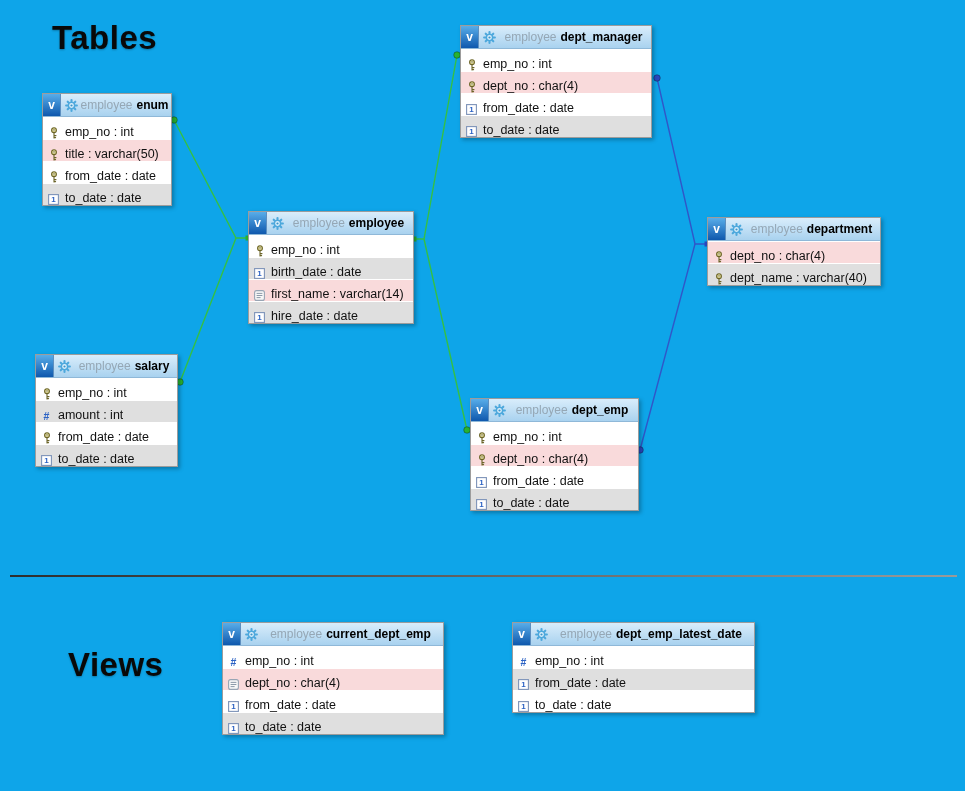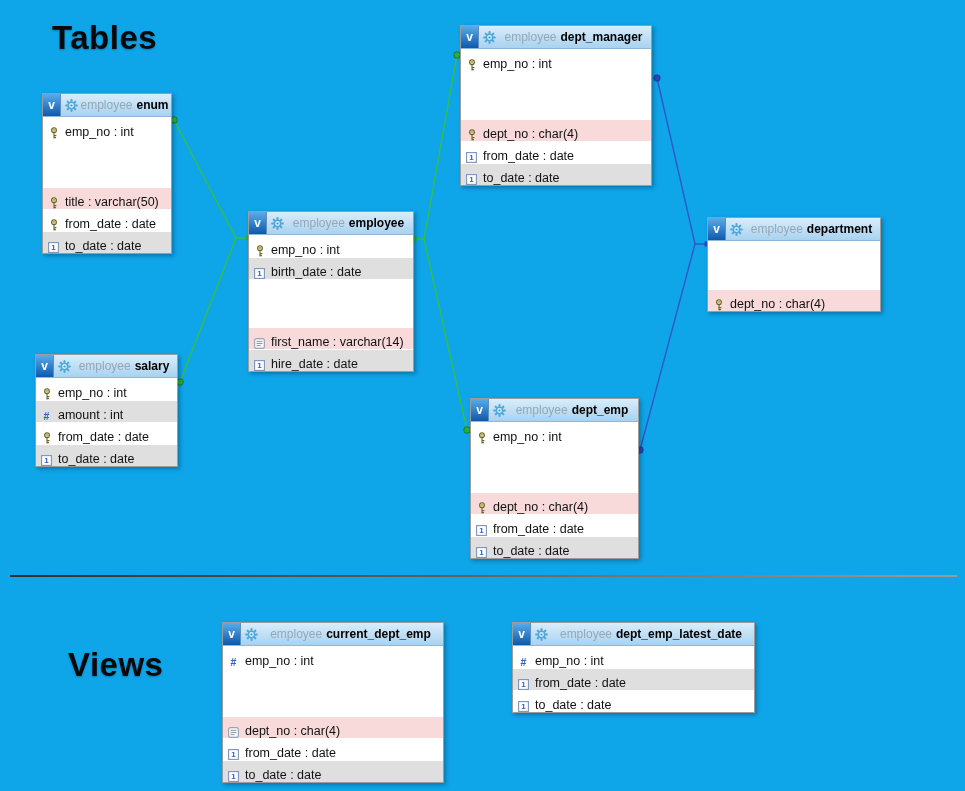--- a/index.html
+++ b/index.html
@@ -26,21 +26,21 @@
   .gear{flex:0 0 13px;height:13px;margin-left:4px;display:flex;align-items:center;justify-content:center;}
   .header-text{flex:1;display:flex;justify-content:center;align-items:center;gap:4px;padding:0 3px;overflow:hidden;}
   .schema{color:#95a7b5;font-size:12px;}
   .tname{color:#000000;font-size:12px;font-weight:bold;}
 
   .db-row{height:22px;box-sizing:border-box;display:flex;align-items:flex-end;gap:5px;
     padding-left:4px;font-size:12.5px;color:#111;border-top:1px solid #ffffff;white-space:nowrap;overflow:hidden;}
   .db-row:first-of-type{border-top:none;}
   .bg-white{background:#ffffff;}
   .bg-gray{background:#dfdfdf;}
-  .bg-pink{background:#f9dadb;margin-top:48px;}
+  .bg-pink{background:#f9dadb;}
   .cicon{flex:0 0 13px;display:flex;align-items:center;justify-content:center;}
   .ctext{overflow:hidden;text-overflow:ellipsis;}
 </style>
 </head>
 <body>
 
 <div class="canvas">
   <h1 id="tables-heading" class="section-heading">Tables</h1>
   <h1 id="views-heading" class="section-heading">Views</h1>
   <div class="divider"></div>
@@ -281,20 +281,30 @@
   <div class="db-row bg-pink">
           <span class="cicon">
             <svg width="10" height="12" viewBox="0 0 10 12">
               <circle cx="5" cy="3.2" r="2.4" fill="#ece49e" stroke="#6b6428" stroke-width="1.1"></circle>
               <circle cx="5" cy="3.2" r="0.9" fill="#ffffff" stroke="#6b6428" stroke-width="0.5"></circle>
               <path d="M5 5.6 L5 11 M5 8.6 L7 8.6 M5 10.6 L6.6 10.6" stroke="#6b6428" stroke-width="1.1" fill="none" stroke-linecap="round"></path>
             </svg>
           </span>
           <span class="ctext">dept_no : char(4)</span>
         </div>
+        <div class="db-row bg-gray">
+          <span class="cicon">
+            <svg width="10" height="12" viewBox="0 0 10 12">
+              <circle cx="5" cy="3.2" r="2.4" fill="#ece49e" stroke="#6b6428" stroke-width="1.1"></circle>
+              <circle cx="5" cy="3.2" r="0.9" fill="#ffffff" stroke="#6b6428" stroke-width="0.5"></circle>
+              <path d="M5 5.6 L5 11 M5 8.6 L7 8.6 M5 10.6 L6.6 10.6" stroke="#6b6428" stroke-width="1.1" fill="none" stroke-linecap="round"></path>
+            </svg>
+          </span>
+          <span class="ctext">dept_name : varchar(40)</span>
+        </div>
       </div>
 
   <div class="db-table" style="left: 35px; top: 354px; width: 143px;">
     <div class="db-header">
       <span class="v-badge">v</span>
       <span class="gear">
             <svg width="13" height="13" viewBox="0 0 13 13">
               <g stroke="#4da8dc" stroke-width="2.1" stroke-linecap="round">
                 <line x1="9.3" y1="6.5" x2="11.9" y2="6.5"></line>
                 <line x1="8.5" y1="8.5" x2="10.3" y2="10.3"></line>

